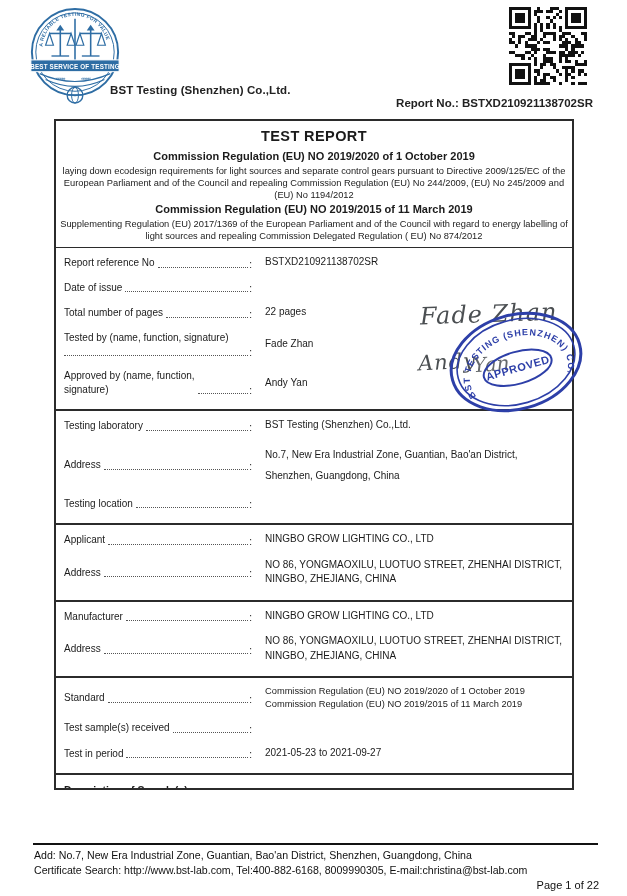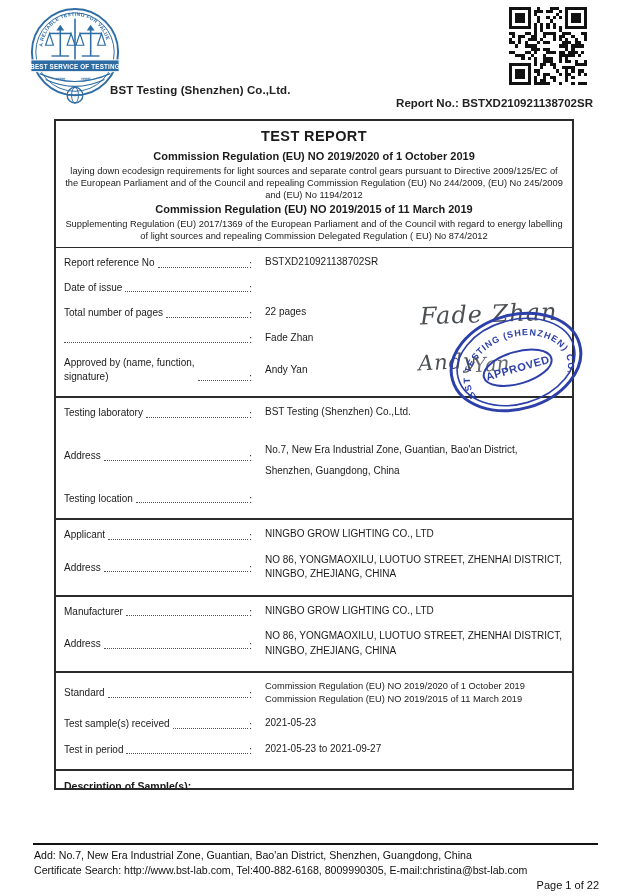--- a/index.html
+++ b/index.html
@@ -24,41 +24,41 @@
   .report-no-line {
     position:absolute; right:34px; top:86px;
     font-size:11.5px; font-weight:700; color:#222; white-space:nowrap;margin-top:11px;
   }
 
   
   .report-box {
     position:absolute; left:54px; top:119px; width:520px; height:671px;
     border:2px solid #2b2b2b; background:#fff; overflow:hidden;
   }
-  .title-block { text-align:center; padding:5px 8px 3px; border-bottom:1px solid #2b2b2b; }
+  .title-block { text-align:center; padding:5px 0 3px; border-bottom:1px solid #2b2b2b; }
   .title-block .main-title { font-size:14.5px; font-weight:700; letter-spacing:.4px; margin:2px 0 6px; }
   .title-block .reg-title { font-size:11px; font-weight:700; margin:2px 0 3px; }
   .title-block .reg-body { font-size:9.3px; line-height:1.3; margin:0 0 2px; }
 
   .section { padding:7px 8px 2px; }
   .section + .section { border-top:2px solid #2b2b2b; }
 
   .frow { display:flex; margin-bottom:11px; font-size:10px; }
   .labelcell { width:188px; flex:none; display:flex; align-items:flex-end; }
   .labelcell .lbl { white-space:pre-line; line-height:1.35; }
   .leader { flex:1 1 4px; min-width:4px; border-bottom:1.3px dotted #555; margin:0 0 2px 3px; }
   .colon { margin-left:1px; }
   .labelcell.block { display:block; }
   .labelcell.block .leader-row { display:flex; align-items:flex-end; }
   .labelcell.block .leader { margin-left:0; height:12px; }
   .valuecell { flex:1; padding-left:13px; white-space:pre-line; line-height:1.45; }
   .frow.ml .labelcell { align-self:center; }
   .frow.cv .valuecell { align-self:center; }
   .valuecell.small { font-size:9.3px; line-height:1.35; }
-  .valuecell.tall { line-height:2.1;margin-top:8px; }
+  .valuecell.tall { line-height:2.1; }
 
   .desc-section { padding:7px 8px 2px; border-top:2px solid #2b2b2b; }
   .desc-heading { font-size:10.5px; font-weight:700; margin:2px 0 12px; }
 
   
   .sig { position:absolute; font-family:"DejaVu Serif", serif; font-style:italic;
          color:#4b4f52; pointer-events:none; white-space:nowrap; }
   .sig-tested { left:420px; top:300px; font-size:24px; transform:rotate(-2deg); letter-spacing:1px; }
   .sig-approved { left:418px; top:350px; font-size:21px; transform:rotate(-3deg); letter-spacing:1px; }
   .sig-hidden { left:473px; top:352px; font-size:20px; transform:rotate(-4deg); opacity:.85; }
@@ -443,20 +443,21 @@
           <div class="frow">
             <div class="labelcell">
               <span class="lbl">Total number of pages</span>
               <span class="leader"></span>
               <span class="colon">:</span>
             </div>
             <div class="valuecell">22 pages</div>
           </div>
           <div class="frow cv">
             <div class="labelcell block">
+              <div class="lbl">Tested by (name, function, signature)</div>
               <div class="leader-row">
                 <span class="leader"></span>
                 <span class="colon">:</span>
               </div>
             </div>
             <div class="valuecell">Fade Zhan</div>
           </div>
           <div class="frow cv">
             <div class="labelcell">
               <span class="lbl">Approved by (name, function,
@@ -540,21 +541,20 @@
             </div>
             <div class="valuecell small">Commission Regulation (EU) NO 2019/2020 of 1 October 2019
 Commission Regulation (EU) NO 2019/2015 of 11 March 2019</div>
           </div>
           <div class="frow">
             <div class="labelcell">
               <span class="lbl">Test sample(s) received</span>
               <span class="leader"></span>
               <span class="colon">:</span>
             </div>
-            <div class="valuecell">2021-05-23</div>
           </div>
           <div class="frow">
             <div class="labelcell">
               <span class="lbl">Test in period</span>
               <span class="leader"></span>
               <span class="colon">:</span>
             </div>
             <div class="valuecell">2021-05-23 to 2021-09-27</div>
           </div>
         </div>

